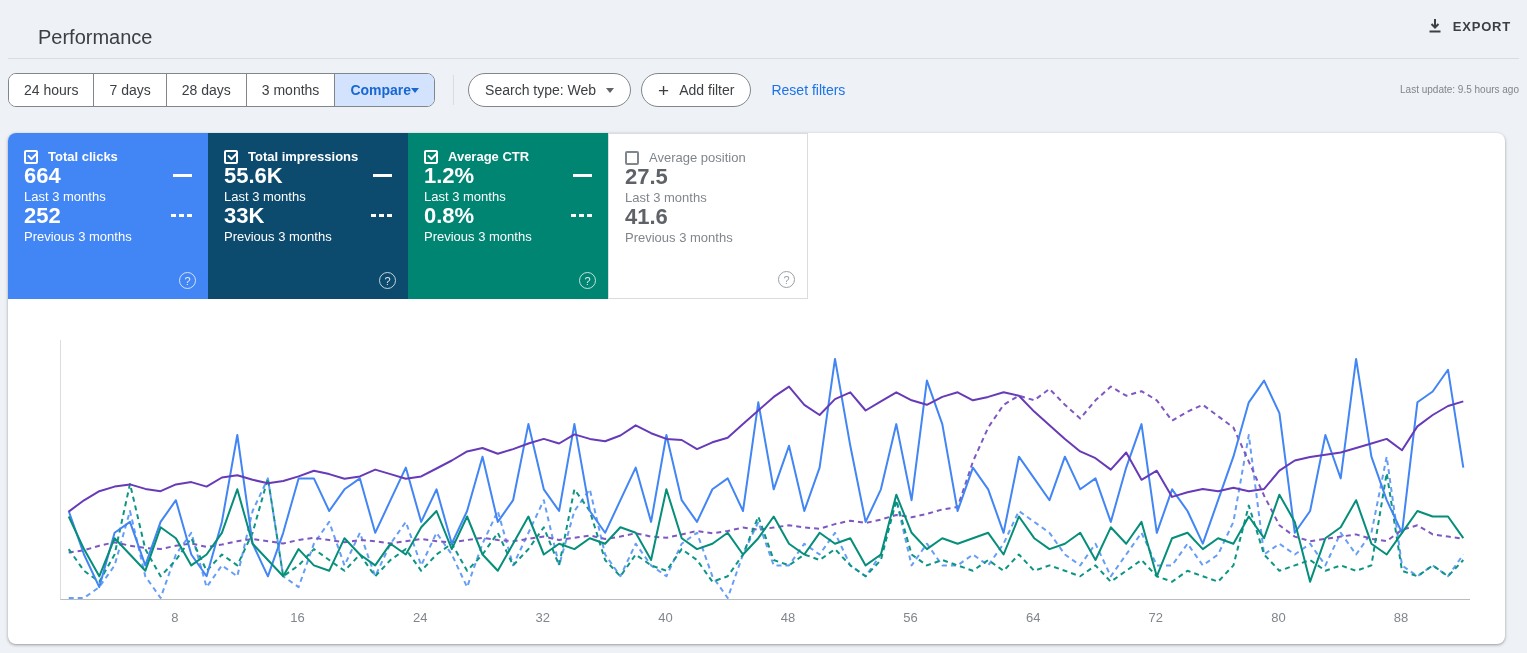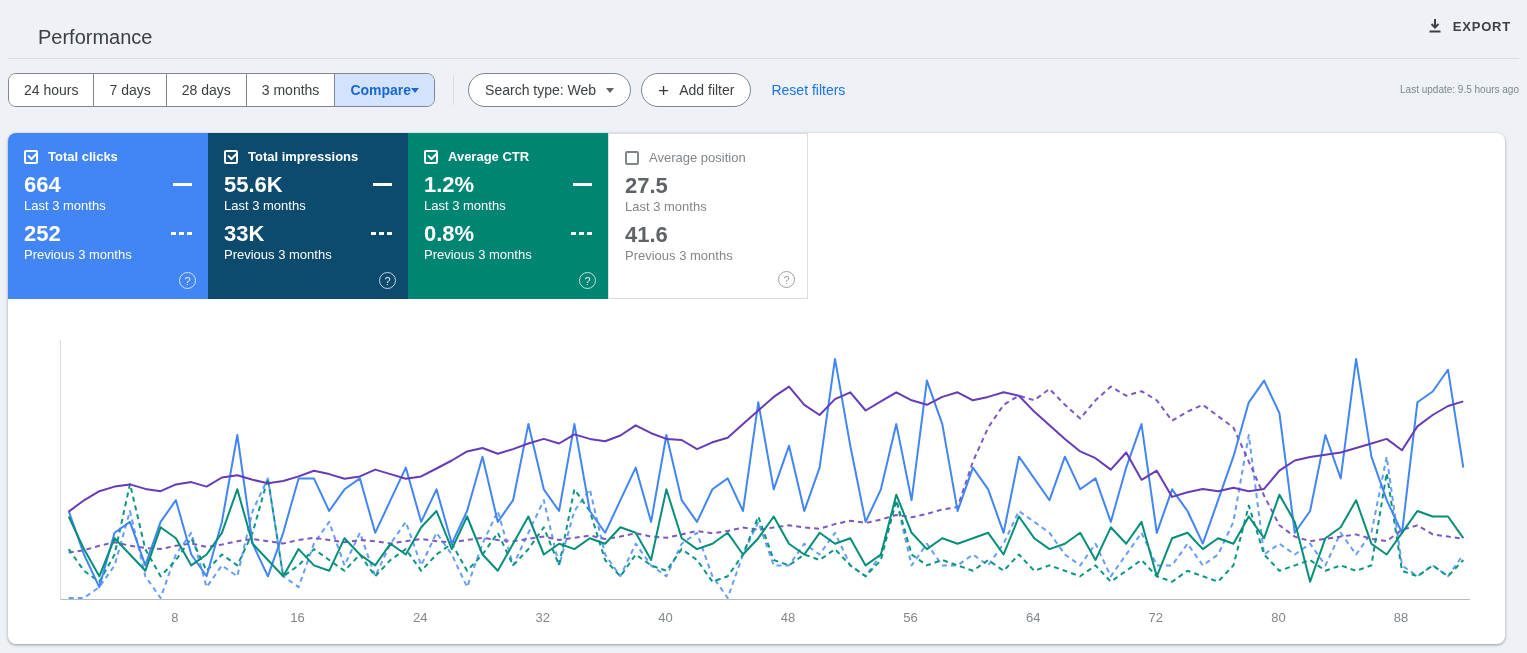--- a/index.html
+++ b/index.html
@@ -44,21 +44,21 @@
   .card.purple{ background:#0c4a6e; }
   .card.teal  { background:#008573; }
   .card.plain { background:#fff; border:1px solid #dadce0; }
   .card-head { display:flex; align-items:center; gap:10px; }
   .cbx { width:14px; height:14px; border:2px solid #fff; border-radius:2px; position:relative; flex:0 0 auto; }
   .cbx.checked:after { content:""; position:absolute; left:2px; top:0px; width:7px; height:4px;
     border-left:2px solid #fff; border-bottom:2px solid #fff; transform:rotate(-45deg); }
   .card.plain .cbx { border-color:#80868b; }
   .card-label { font-size:13px; font-weight:bold; color:#fff; white-space:nowrap; }
   .card.plain .card-label { color:#80868b; font-weight:normal; }
-  .metric-row { display:flex; justify-content:space-between; align-items:flex-start; margin-top:9px; }
+  .metric-row { display:flex; justify-content:space-between; align-items:flex-start; }
   .metric-val { font-size:22px; font-weight:bold; color:#fff; line-height:1.1; }
   .metric-period { font-size:13px; color:#fff; margin-top:1px; }
   .card.plain .metric-val { color:#5f6368; }
   .card.plain .metric-period { color:#80868b; }
   .ind-solid { width:19px; height:3px; background:#fff; margin-top:10px; }
   .ind-dashed { display:flex; gap:3px; margin-top:10px; }
   .ind-dashed i { width:5px; height:3px; background:#fff; display:block; }
   .help-icon { position:absolute; right:12px; bottom:10px; width:17px; height:17px; border-radius:50%;
     border:1px solid rgba(255,255,255,.75); color:rgba(255,255,255,.85); font-size:11px;
     display:flex; align-items:center; justify-content:center; }

